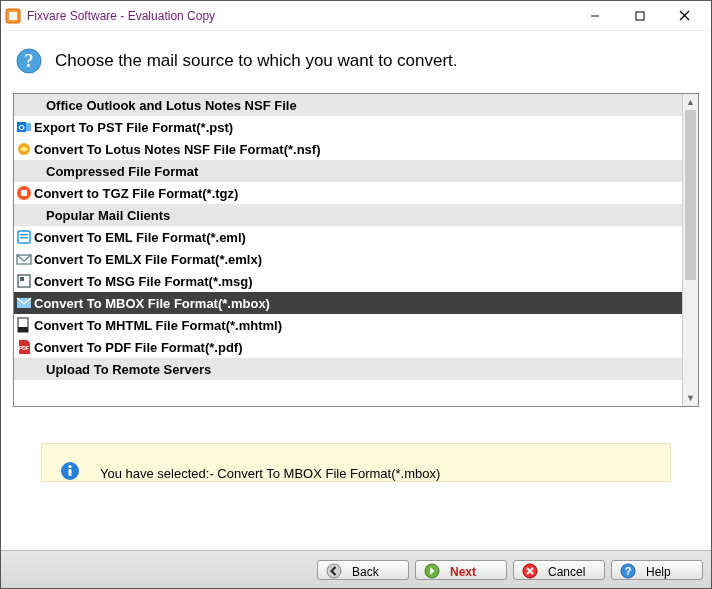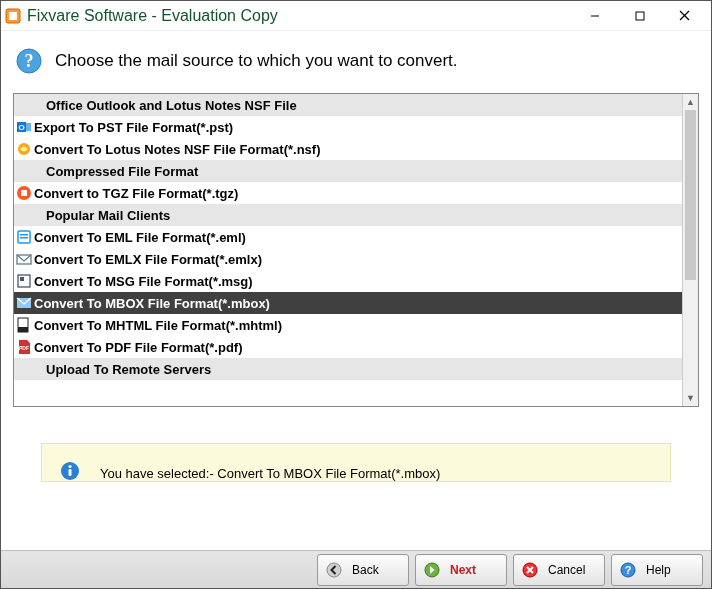--- a/index.html
+++ b/index.html
@@ -1,40 +1,40 @@
 <!DOCTYPE html>
 <html><head>
 <meta charset="utf-8">
 <style>
 * { box-sizing: border-box; margin: 0; padding: 0; }
 body { font-family: "Segoe UI", Tahoma, sans-serif; font-size: 13px; background: #fff; }
 .window { width: 712px; height: 589px; border: 1px solid #555; background: #fff; display: flex; flex-direction: column; }
 .titlebar { height: 30px; background: #fff; display: flex; align-items: center; padding: 0 4px; border-bottom: 1px solid #eee; }
 .titlebar-icon { width: 16px; height: 16px; margin-right: 6px; }
-.titlebar-text { font-size: 16px; color: #14532d; flex: 1; }
+.titlebar-text { font-size: 12px; color: #701a75; flex: 1; }
 .titlebar-btn { width: 45px; height: 28px; display: flex; align-items: center; justify-content: center; font-size: 14px; color: #000; cursor: default; }
 .header-area { display: flex; align-items: center; padding: 16px 14px 18px 14px; }
 .help-icon { width: 28px; height: 28px; margin-right: 12px; }
 .header-text { font-size: 17px; color: #000; }
 .list-container { margin: 0 12px; border: 1px solid #888; height: 314px; position: relative; overflow: hidden; }
 .list-inner { position: absolute; left: 0; top: 0; right: 16px; bottom: 0; overflow: hidden; }
 .scrollbar { position: absolute; right: 0; top: 0; bottom: 0; width: 16px; background: #f0f0f0; border-left: 1px solid #ccc; }
 .scroll-arrow { height: 16px; display: flex; align-items: center; justify-content: center; font-size: 9px; color: #666; }
 .scroll-thumb { position: absolute; left: 2px; right: 2px; top: 16px; height: 170px; background: #c8c8c8; }
 .row { height: 22px; display: flex; align-items: center; font-size: 13px; font-weight: bold; padding-left: 2px; }
 .row.group { background: #e6e6e6; color: #000; padding-left: 32px; }
 .row.item { background: #fff; color: #000; }
 .row.item.selected { background: #404040; color: #fff; }
 .row .icon { width: 16px; height: 16px; margin-right: 2px; flex-shrink: 0; display: flex; align-items: center; justify-content: center; }
 .row .label { white-space: nowrap; }
 .status-box { margin: 36px 40px 0 40px; background: #fbfadb; border: 1px solid #e6e4b8; height: 39px; display: flex; align-items: flex-end; padding: 0 18px; }
 .info-icon { width: 20px; height: 20px; margin-right: 20px; }
 .status-text { font-size: 13px; color: #000; }
 .footer { margin-top: auto; height: 38px; background: linear-gradient(#e6e6e6, #d8d8d8); border-top: 1px solid #bbb; display: flex; align-items: center; justify-content: flex-end; padding: 0 8px; gap: 6px; }
-.btn { height: 32px; min-width: 92px; background: linear-gradient(#fdfdfd, #e3e3e3); border: 1px solid #999; border-radius: 3px; display: flex; align-items: center; padding: 0 8px; font-size: 12px; cursor: default; }
+.btn { height: 20px; min-width: 92px; background: linear-gradient(#fdfdfd, #e3e3e3); border: 1px solid #999; border-radius: 3px; display: flex; align-items: flex-end; padding: 0 8px; font-size: 12px; cursor: default; }
 .btn .bicon { width: 16px; height: 16px; margin-right: 10px; }
 .btn-next { color: #c02020; font-weight: bold; }
 svg { display: block; }
 </style>
 </head>
 <body>
 
 <div class="window">
 
   <div class="titlebar">

